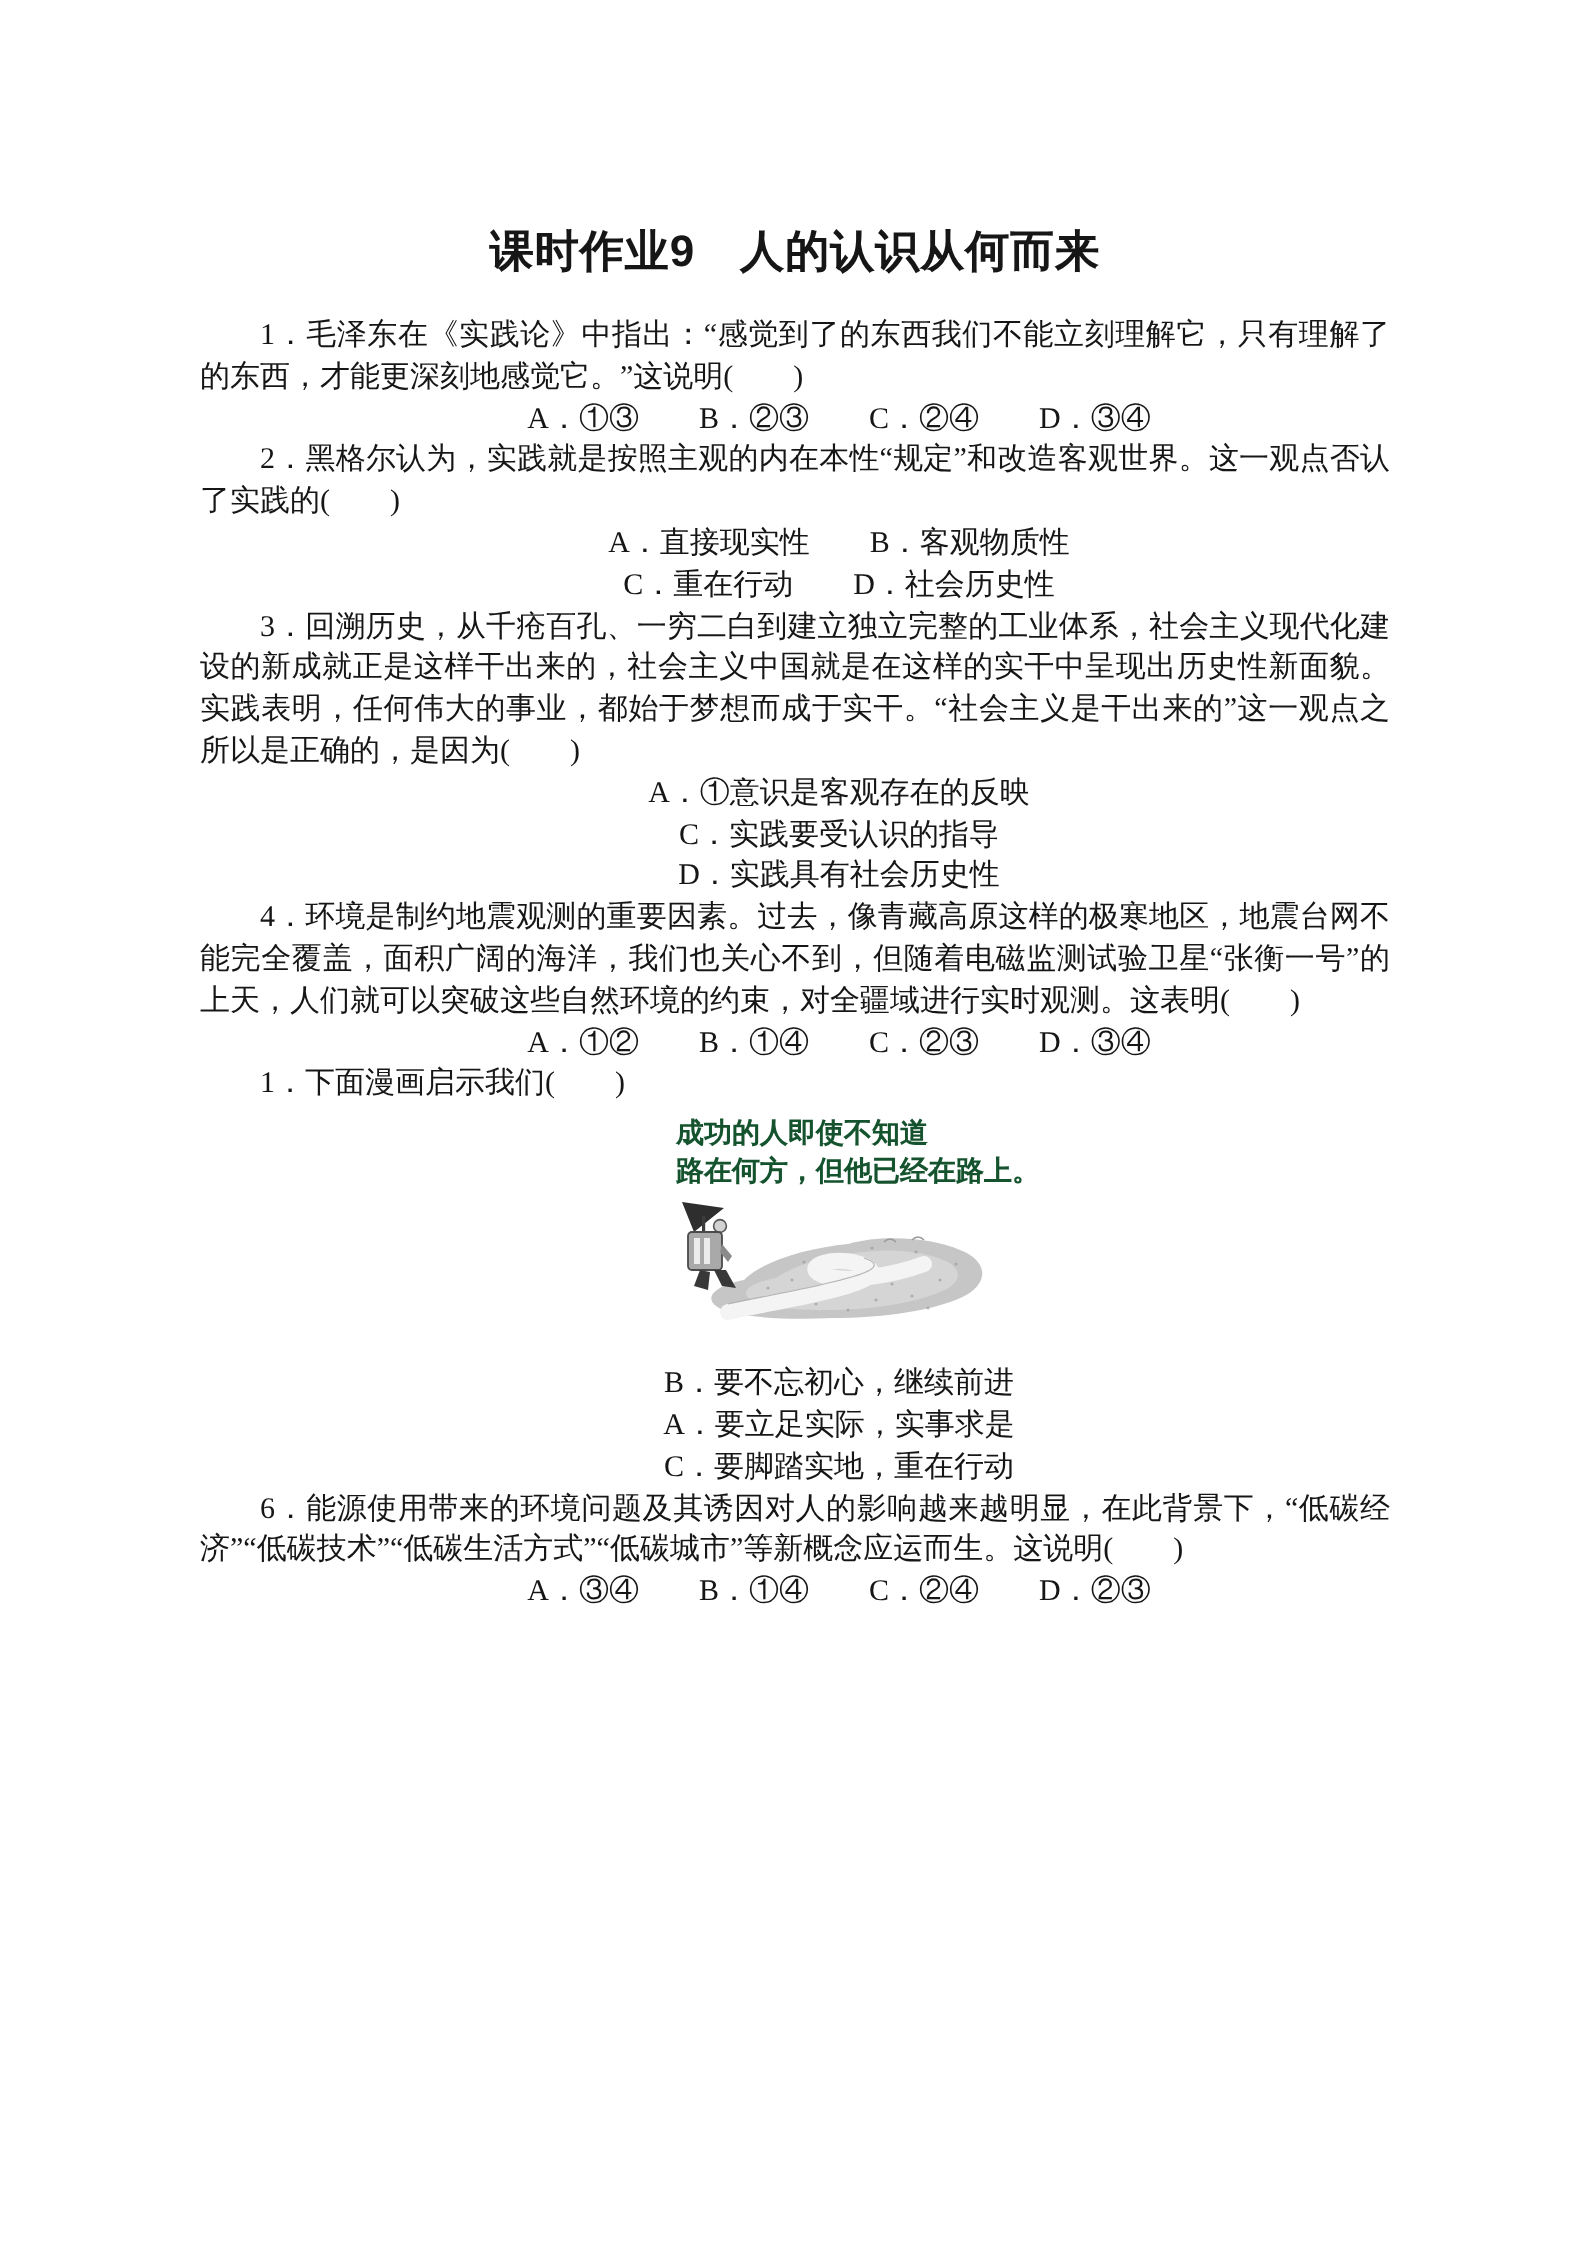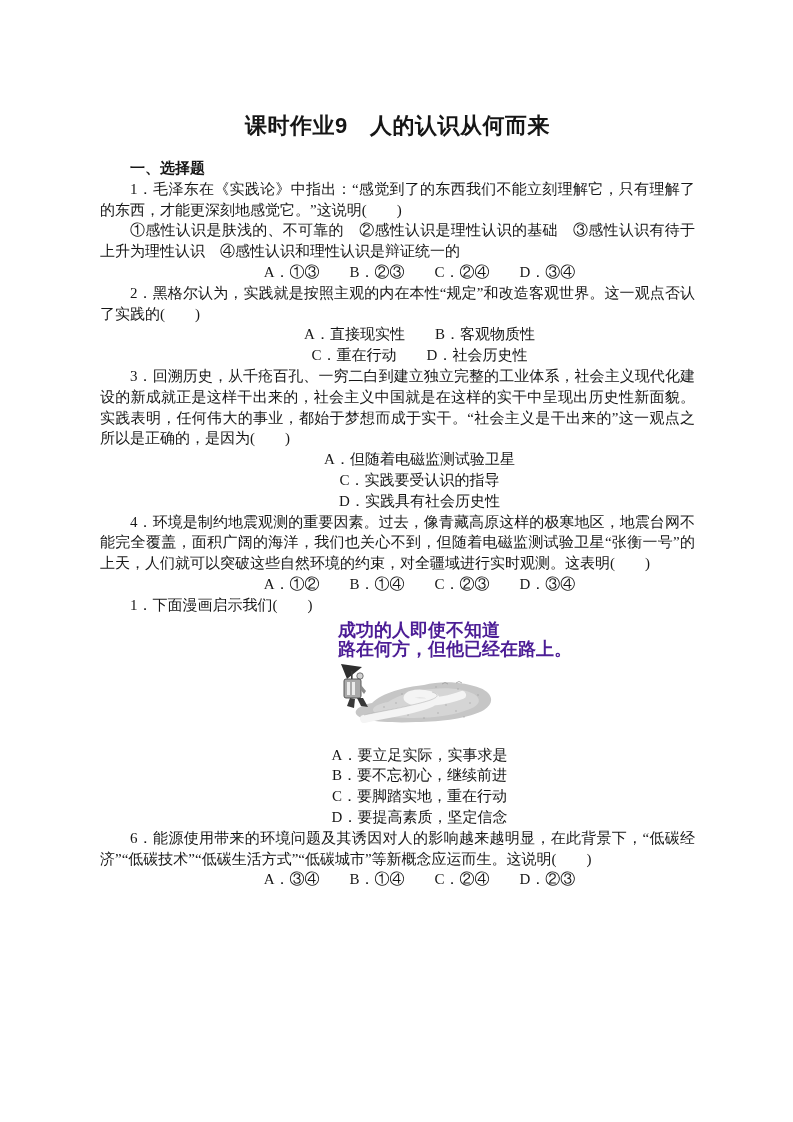--- a/index.html
+++ b/index.html
@@ -49,52 +49,50 @@
     padding-left: 44px;
     text-indent: 0;
     text-align: center;
     white-space: nowrap;
   }
   .comic {
     margin: 5px 0 22px 238px;
     width: 158px;
   }
   .comic-caption {
-    font-size: 18px;
+    font-size: 14px;
     line-height: 19px;
     font-weight: 600;
     margin: 0;
-    color: #4c1d95;
+    color: #14532d;
     white-space: nowrap;
   }
   .comic-art {
     display: block;
     margin-top: 4px;
   }
 </style>
 </head>
 <body>
 
 <div class="page">
   <div class="content">
 
     <h1 class="doc-title">课时作业9　人的认识从何而来</h1>
 
-    <p class="section-head">一、选择题</p>
 
     <p class="para">1．毛泽东在《实践论》中指出：“感觉到了的东西我们不能立刻理解它，只有理解了的东西，才能更深刻地感觉它。”这说明(　　)</p>
-    <p class="para">①感性认识是肤浅的、不可靠的　②感性认识是理性认识的基础　③感性认识有待于上升为理性认识　④感性认识和理性认识是辩证统一的</p>
     <p class="choice">A．①③　　B．②③　　C．②④　　D．③④</p>
 
     <p class="para">2．黑格尔认为，实践就是按照主观的内在本性“规定”和改造客观世界。这一观点否认了实践的(　　)</p>
     <p class="choice">A．直接现实性　　B．客观物质性</p>
     <p class="choice">C．重在行动　　D．社会历史性</p>
 
     <p class="para">3．回溯历史，从千疮百孔、一穷二白到建立独立完整的工业体系，社会主义现代化建设的新成就正是这样干出来的，社会主义中国就是在这样的实干中呈现出历史性新面貌。实践表明，任何伟大的事业，都始于梦想而成于实干。“社会主义是干出来的”这一观点之所以是正确的，是因为(　　)</p>
-    <p class="choice">A．但随着电磁监测试验卫星</p>
+    <p class="choice">A．①意识是客观存在的反映</p>
     <p class="choice">C．实践要受认识的指导</p>
     <p class="choice">D．实践具有社会历史性</p>
 
     <p class="para">4．环境是制约地震观测的重要因素。过去，像青藏高原这样的极寒地区，地震台网不能完全覆盖，面积广阔的海洋，我们也关心不到，但随着电磁监测试验卫星“张衡一号”的上天，人们就可以突破这些自然环境的约束，对全疆域进行实时观测。这表明(　　)</p>
     <p class="choice">A．①②　　B．①④　　C．②③　　D．③④</p>
 
     <p class="para">1．下面漫画启示我们(　　)</p>
 
     <div class="comic">
       <p class="comic-caption">成功的人即使不知道</p>
@@ -134,22 +132,21 @@
           <rect x="6" y="16" width="17" height="19" rx="2" fill="#a9a9a9" stroke="#4a4a4a" stroke-width="0.9"></rect>
           <rect x="9" y="19" width="3" height="13" fill="#ececec"></rect>
           <rect x="14" y="19" width="3" height="13" fill="#ececec"></rect>
           <path d="M23 22 l5 6 l-2 3 l-4 -5 z" fill="#8b8b8b"></path>
           <path d="M12 35 l-3 8 l7 2 l1 -9 z" fill="#383838"></path>
           <path d="M19 35 l4 8 l7 1 l-5 -9 z" fill="#383838"></path>
         </g>
       </svg>
     </div>
 
+    <p class="choice">B．要不忘初心，继续前进</p>
     <p class="choice">A．要立足实际，实事求是</p>
-    <p class="choice">B．要不忘初心，继续前进</p>
     <p class="choice">C．要脚踏实地，重在行动</p>
-    <p class="choice">D．要提高素质，坚定信念</p>
 
     <p class="para">6．能源使用带来的环境问题及其诱因对人的影响越来越明显，在此背景下，“低碳经济”“低碳技术”“低碳生活方式”“低碳城市”等新概念应运而生。这说明(　　)</p>
     <p class="choice">A．③④　　B．①④　　C．②④　　D．②③</p>
 
   </div>
 </div>
 
 </body></html>

